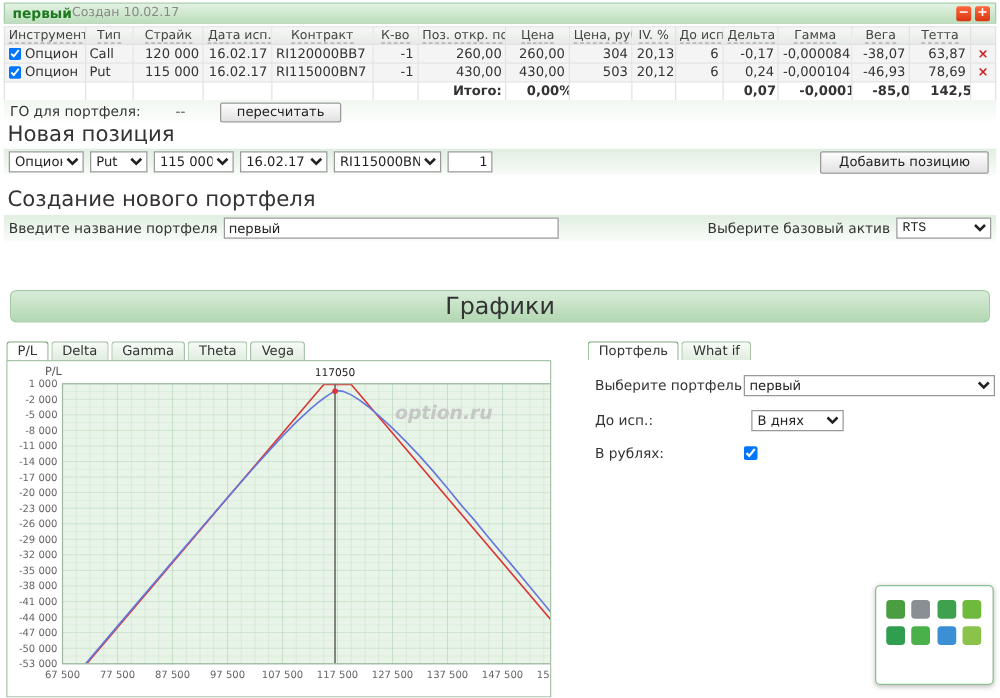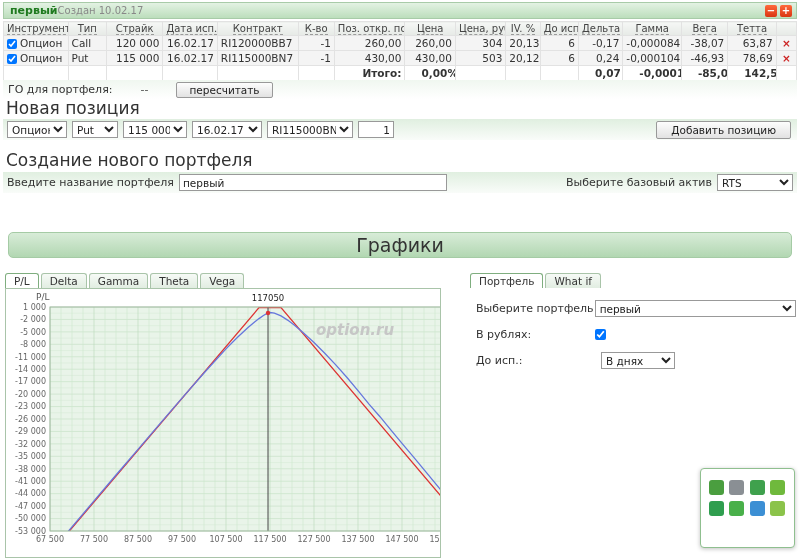--- a/index.html
+++ b/index.html
@@ -59,21 +59,21 @@
     border:1px solid #999; background:#fff; color:#222; }
   [data-name="position-type-select"]   { width:60px; }
   [data-name="option-side-select"]     { width:46px; }
   [data-name="strike-select"]          { width:64px; }
   [data-name="exp-date-select"]        { width:70px; }
   [data-name="contract-select"]        { width:86px; }
   [data-name="quantity-input"]         { width:36px; text-align:right; padding-right:3px; }
   [data-name="add-position-button"]    { margin-left:auto; margin-right:2px; padding:2px 14px; }
   [data-name="portfolio-name-input"]   { width:268px; padding-left:3px; }
   [data-name="base-asset-label"]       { margin-left:auto; }
-  [data-name="base-asset-select"]      { width:76px; }
+  [data-name="base-asset-select"]      { width:76px;font-family:Liberation Mono, monospace; }
   [data-name="create-portfolio-button"]{ margin-right:2px; padding:2px 12px; }
 
   .charts-band { left:8px; right:8px; top:232px; height:26px; position:absolute;
     border-radius:5px; background:linear-gradient(#d8ecd8,#b2d7b2);
     border:1px solid #a5cba5; text-align:center; line-height:25px;
     font-size:19px; color:#333; }
 
   
   .chart-panel { left:5px; top:271px; width:436px; height:287px; position:absolute; }
   .right-panel { left:470px; top:271px; width:326px; height:287px; position:absolute; }
@@ -376,27 +376,27 @@
   <div class="right-panel" data-name="portfolio-settings-panel">
     <div class="tabs" id="right-tabs" data-name="portfolio-panel-tabs">
         <div class="tab active" data-name="tab--">Портфель</div>
         <div class="tab" data-name="tab-what-if">What if</div>
       </div>
     <div class="rp-content" data-name="portfolio-panel-content">
       <div class="rp-row" data-name="portfolio-select-row">
         <span class="rp-label" data-name="portfolio-select-label">Выберите портфель</span>
         <select data-name="portfolio-select"><option data-name="portfolio-option">первый</option></select>
       </div>
+      <div class="rp-row" data-name="days-row">
+        <span class="rp-label rp-narrow" data-name="days-label">До исп.:</span>
+        <select data-name="days-mode-select"><option data-name="days-mode-option">В днях</option></select>
+      </div>
       <div class="rp-row" data-name="rubles-row">
         <span class="rp-label rp-narrow" data-name="rubles-label">В рублях:</span>
         <input type="checkbox" id="rub-check" data-name="rubles-checkbox" checked="" style="">
-      </div>
-      <div class="rp-row" data-name="days-row">
-        <span class="rp-label rp-narrow" data-name="days-label">До исп.:</span>
-        <select data-name="days-mode-select"><option data-name="days-mode-option">В днях</option></select>
       </div>
     </div>
   </div>
 
   <div class="abs tray-strip" data-name="tray-strip"></div>
   <div class="abs tray-popup" id="tray-popup" data-name="system-tray-popup">
       <div class="tray-icon" data-name="tray-icon-1" style="background: rgb(74, 158, 63);"></div>
       <div class="tray-icon" data-name="tray-icon-2" style="background: rgb(138, 143, 148);"></div>
       <div class="tray-icon" data-name="tray-icon-3" style="background: rgb(63, 161, 77);"></div>
       <div class="tray-icon" data-name="tray-icon-4" style="background: rgb(111, 185, 60);"></div>

